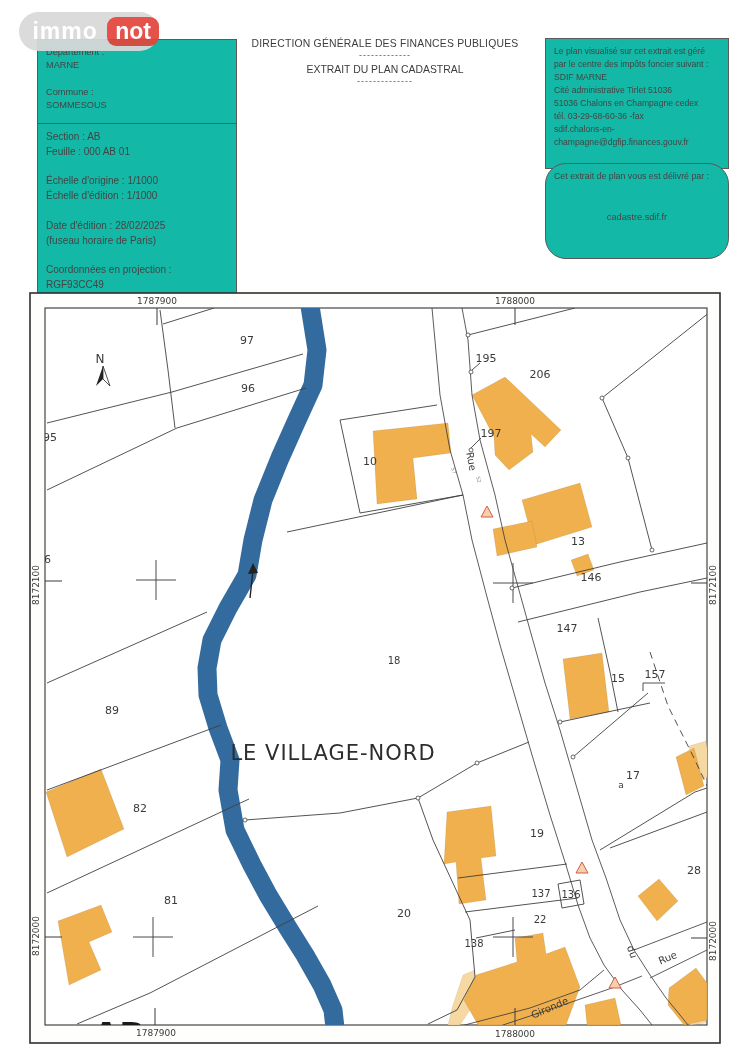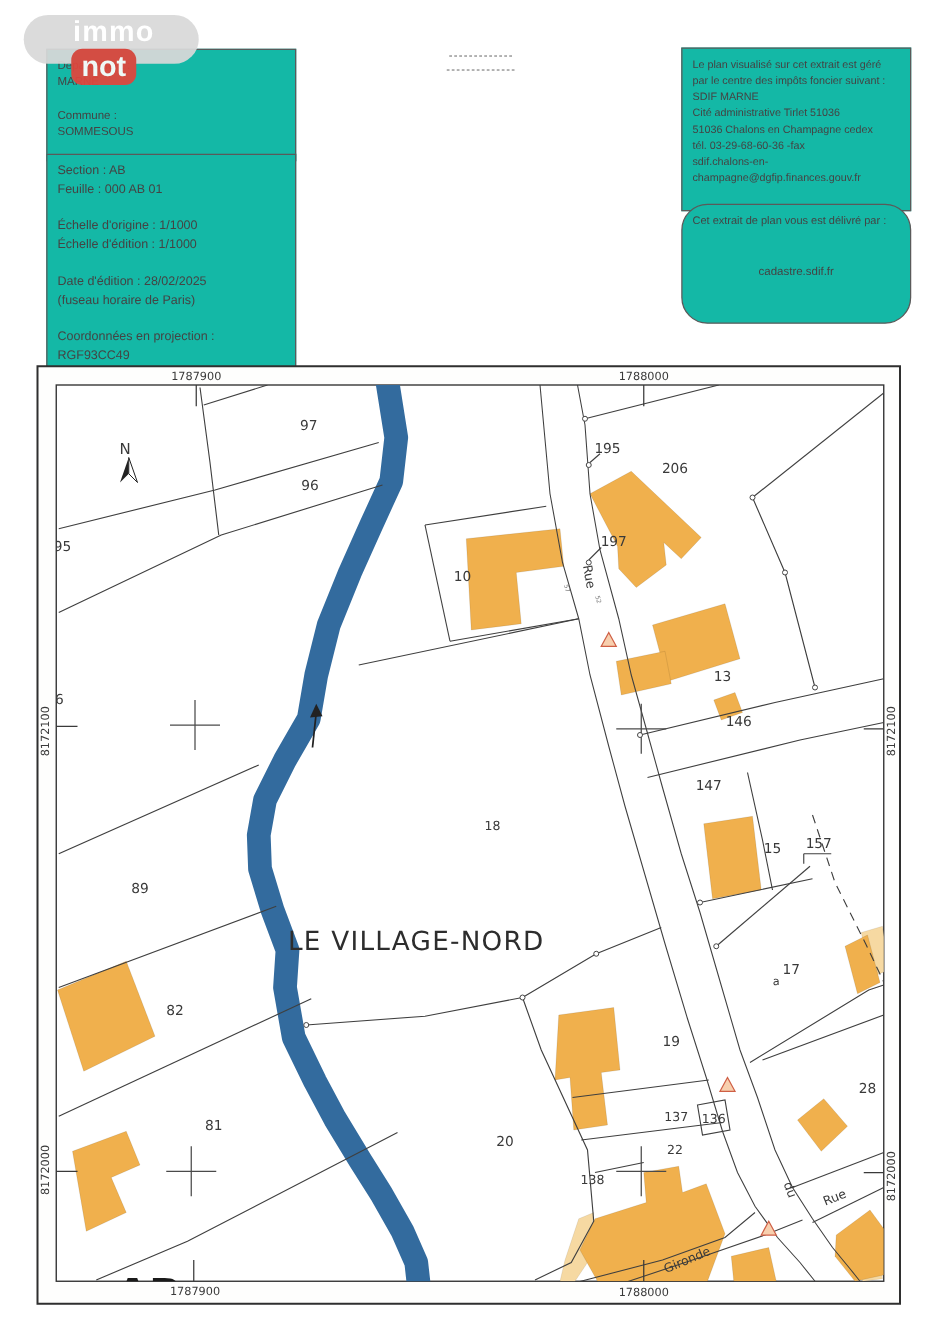--- a/index.html
+++ b/index.html
@@ -18,29 +18,29 @@
   #title-block .t1{font-size:10.4px;letter-spacing:.2px;}
   #title-block .sep{font-size:9px;letter-spacing:1px;color:#555;margin:1px 0;}
   #title-block .t2{font-size:10.4px;margin-top:4px;}
   #rbox-office{left:545px;top:38px;width:166px;height:117px;font-size:8.6px;line-height:1.52;}
   #rbox-delivery{left:545px;top:163px;width:166px;height:82px;font-size:8.8px;white-space:normal;border-radius:21px;}
   #rbox-delivery .provider{display:block;text-align:center;margin-top:28px;font-size:9.2px;}
   
   #logo{
     position:absolute;left:19px;top:12px;width:140px;height:39px;
     background:#d9d9d9;border-radius:20px;display:flex;align-items:center;
-    justify-content:space-between;opacity:.93;z-index:5;flex-direction:column;
+    justify-content:space-between;opacity:.93;z-index:5;
   }
   #logo .immo{
     flex:1;text-align:center;color:#ffffff;font-weight:bold;font-size:23px;
     letter-spacing:1px;padding-left:4px;
   }
   #logo .not{
     background:var(--accent,#e2453c);color:#fff;font-weight:bold;font-size:23px;
-    border-radius:9px;padding:2px 8px;margin-right:12px;line-height:1.1;text-align:right;
+    border-radius:9px;padding:2px 8px;margin-right:0;line-height:1.1;text-align:right;
   }
   svg text{font-family:"DejaVu Sans","Liberation Sans",sans-serif;}
   #map-svg{position:absolute;left:0;top:0;}
 </style>
 </head>
 <body>
 
 <div id="logo">
   <span class="immo">immo</span>
   <span class="not">not</span>
@@ -58,21 +58,23 @@
 Échelle d'édition : 1/1000
 
 Date d'édition : 28/02/2025
 (fuseau horaire de Paris)
 
 Coordonnées en projection : RGF93CC49
 ©2022 Direction Générale des Finances
 Publiques</div>
 
 <div id="title-block">
+  <div class="t1">DIRECTION GÉNÉRALE DES FINANCES PUBLIQUES</div>
   <div class="sep">-------------</div>
+  <div class="t2">EXTRAIT DU PLAN CADASTRAL</div>
   <div class="sep">--------------</div>
 </div>
 
 <div id="rbox-office" class="box">Le plan visualisé sur cet extrait est géré
 par le centre des impôts foncier suivant :
 SDIF MARNE
 Cité administrative Tirlet  51036
 51036 Chalons en Champagne cedex
 tél. 03-29-68-60-36 -fax
 sdif.chalons-en-

